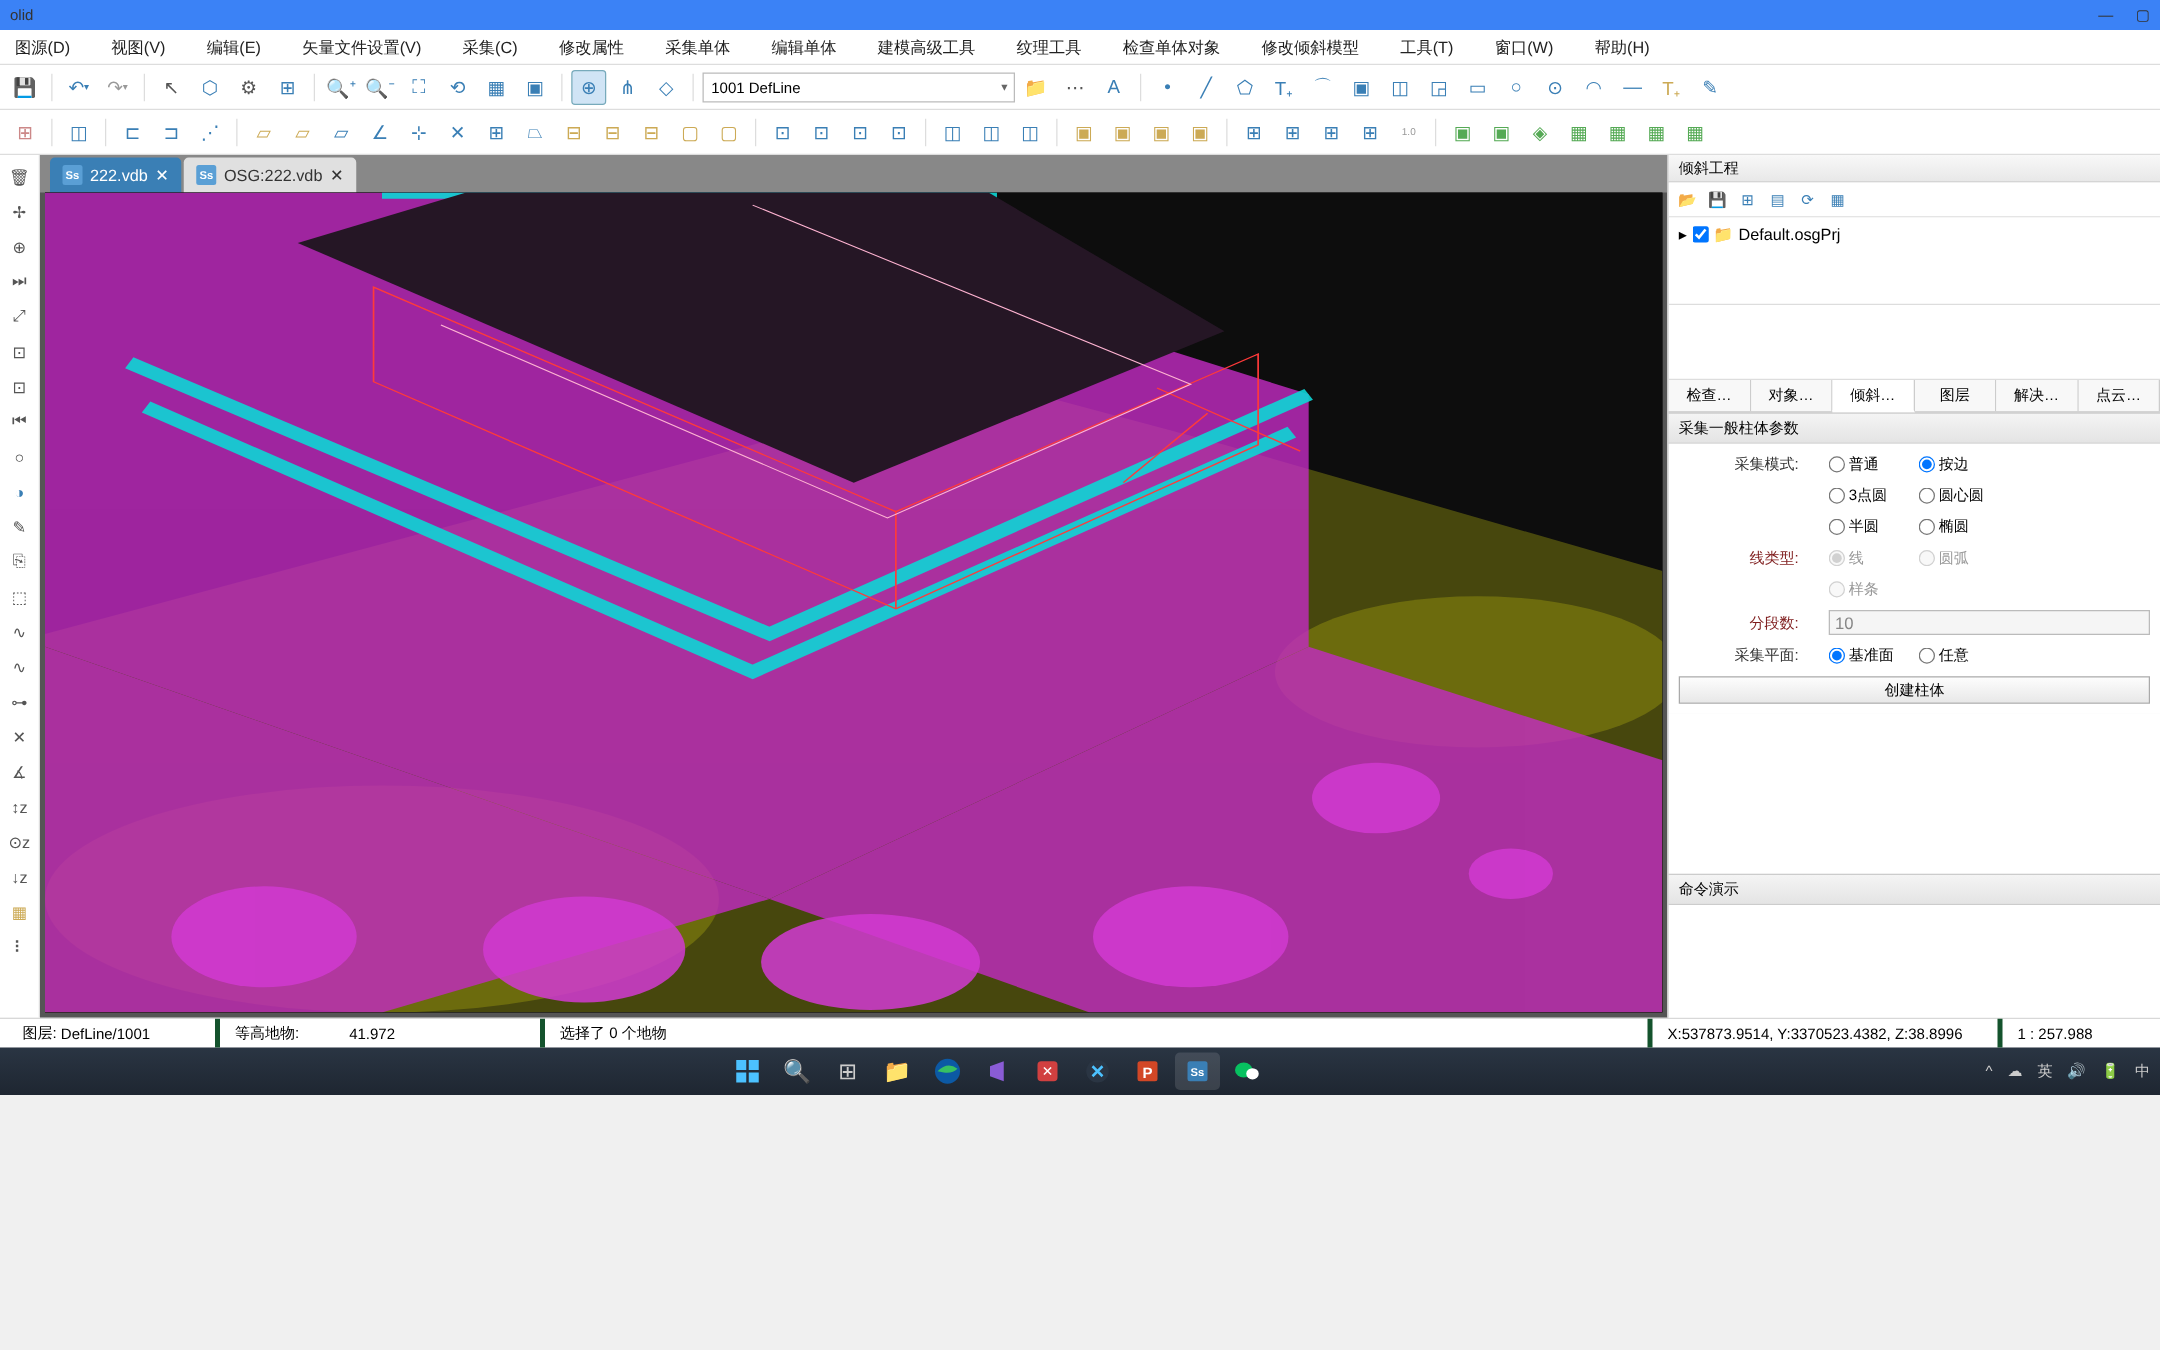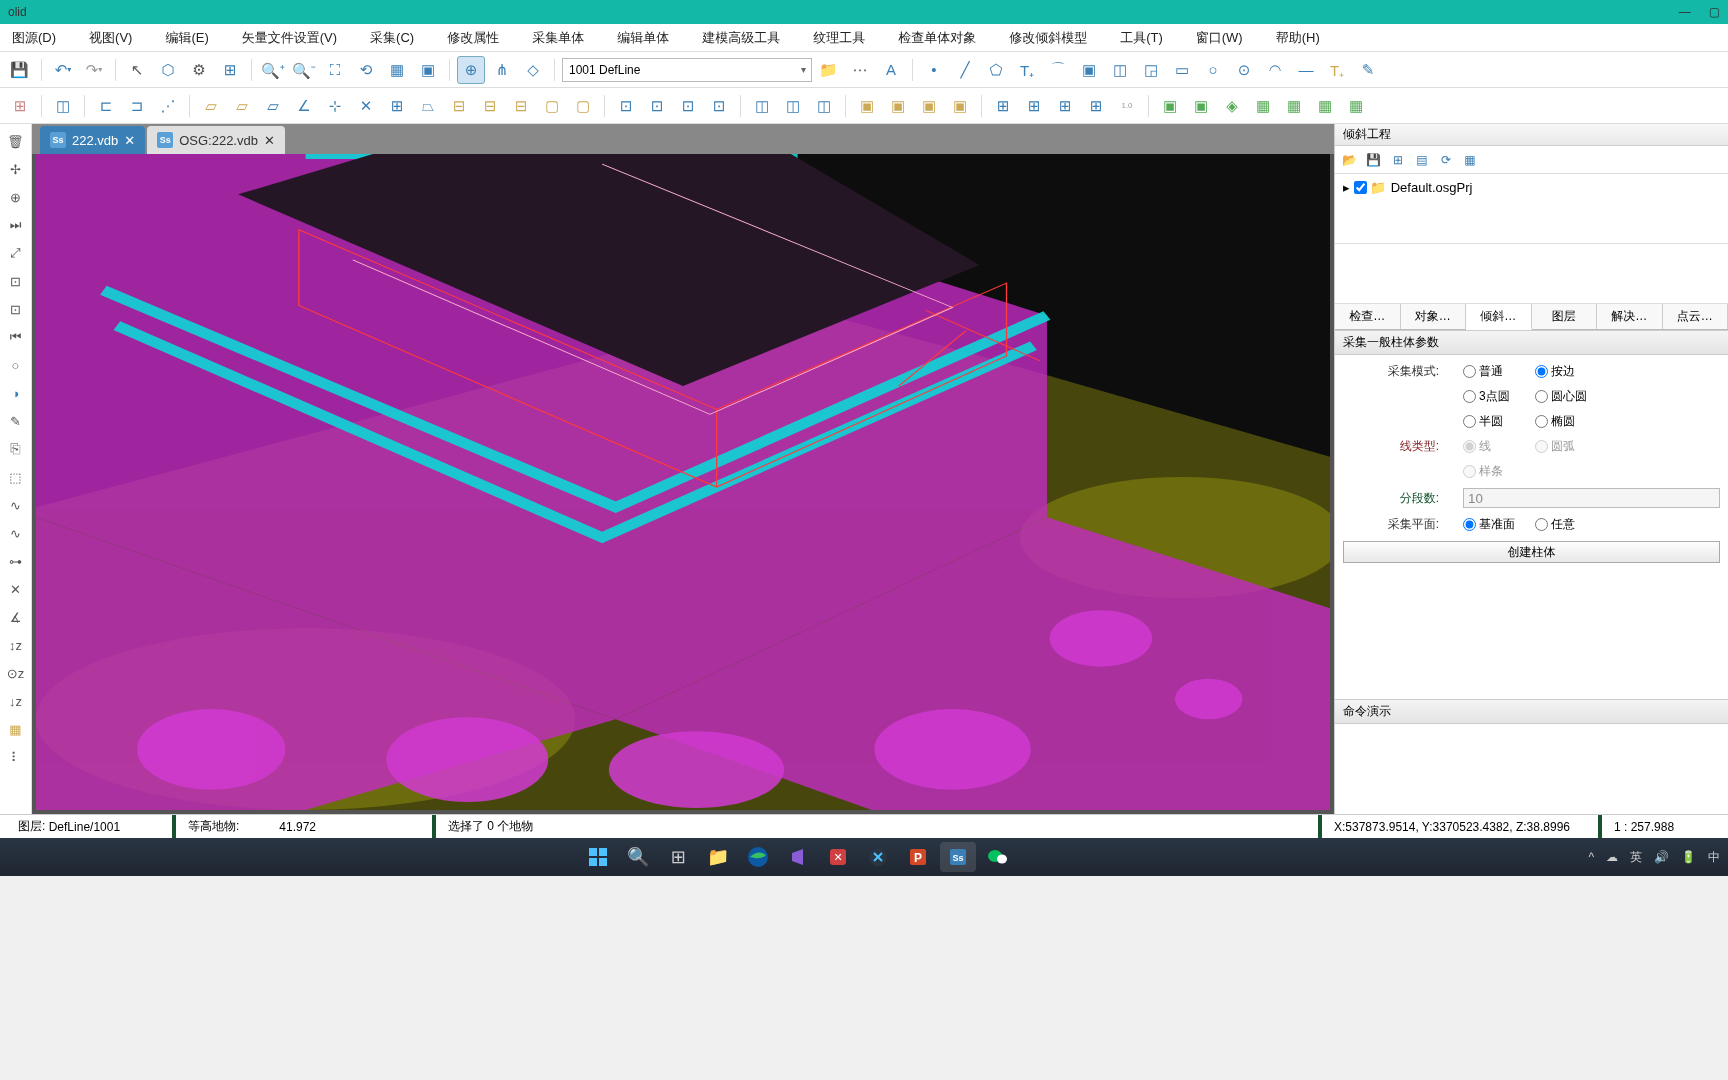--- a/index.html
+++ b/index.html
@@ -1,18 +1,18 @@
 <!DOCTYPE html>
 <html><head>
 <meta charset="utf-8">
 <style>
 * { margin: 0; padding: 0; box-sizing: border-box; font-family: "Segoe UI", "Microsoft YaHei", sans-serif; }
 body { width: 1728px; height: 1080px; background: #f0f0f0; overflow: hidden; font-size: 12px; }
 
-.titlebar { height: 24px; background: #14b8a6; display: flex; align-items: center; padding: 0 8px; justify-content: space-between; }
+.titlebar { height: 24px; background: #3b82f6; display: flex; align-items: center; padding: 0 8px; justify-content: space-between; }
 .titlebar .title { font-size: 12px; color: #333; }
 .titlebar .wincontrols { display: flex; gap: 18px; font-size: 12px; color: #333; }
 
 .menubar { height: 28px; background: #fff; border-bottom: 1px solid #ddd; display: flex; align-items: center; padding: 0 4px; gap: 17px; }
 .menubar .menuitem { padding: 4px 8px; cursor: pointer; font-size: 13px; color: #222; }
 
 .toolbar { height: 36px; background: #fff; border-bottom: 1px solid #ddd; display: flex; align-items: center; padding: 0 6px; gap: 3px; }
 .toolbar2 { height: 36px; background: #fff; border-bottom: 1px solid #ddd; display: flex; align-items: center; padding: 0 6px; gap: 3px; }
 .tbtn { width: 28px; height: 28px; display: flex; align-items: center; justify-content: center; border-radius: 3px; cursor: pointer; color: #555; font-size: 15px; position: relative; }
 .tbtn.active { background: #d0e4f5; border: 1px solid #7ab; }
@@ -374,21 +374,21 @@
       <div class="frow">
         <div class="flabel"></div>
         <div class="fopts">
           <label class="disabled">
               <input type="radio" name="l" disabled="" style="">
               <span>样条</span>
             </label>
         </div>
       </div>
       <div class="frow">
-        <div class="flabel" style="color:#14532d">分段数:</div>
+        <div class="flabel" style="color:#7f1d1d">分段数:</div>
         <input type="text" disabled="" value="10" style="">
       </div>
       <div class="frow">
         <div class="flabel">采集平面:</div>
         <div class="fopts">
           <label>
               <input type="radio" name="p" checked="" style="">
               <span>基准面</span>
             </label>
           <label>

